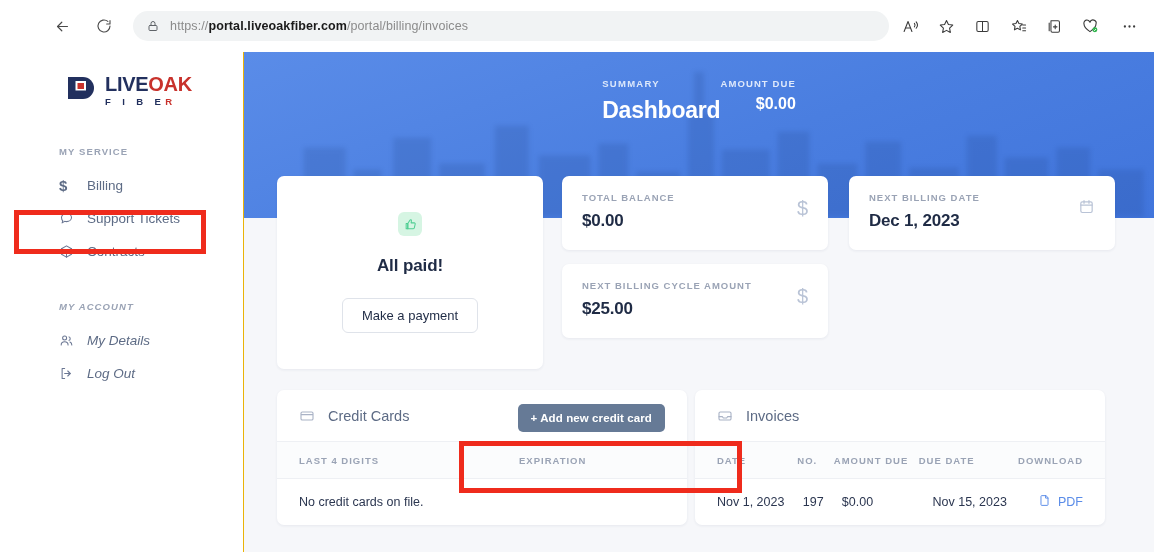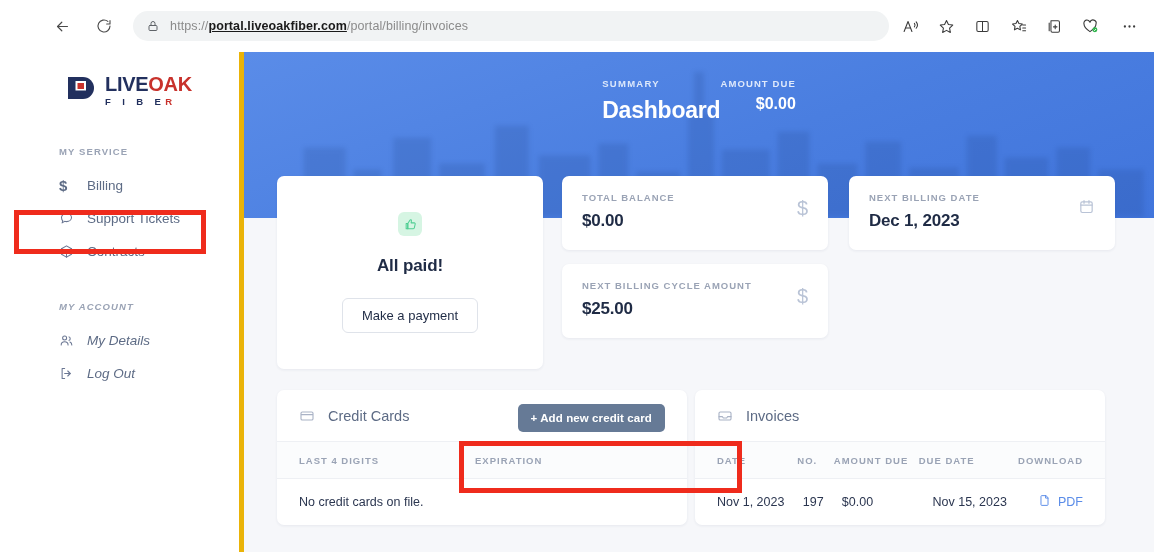--- a/index.html
+++ b/index.html
@@ -31,37 +31,37 @@
     background: #f1f3f4;
     border-radius: 15px;
     display: flex; align-items: center;
     padding: 0 14px;
   }
   .omnibox .lock { margin-right: 11px; display: flex; align-items: center; color: #5f6368; }
   .url-text {
     font-size: 12.5px; color: #8b8b8b; white-space: nowrap;
     letter-spacing: .1px;
   }
-  .url-text b { color: #1a1a1a; font-weight: 700; text-decoration: underline; }
+  .url-text b { color: #1a1a1a; font-weight: 700; }
 
   .tb-right { margin-left: auto; display: flex; align-items: center; padding-right: 10px; }
   .tb-icon {
     width: 30px; height: 30px; margin-left: 6px;
     display: flex; align-items: center; justify-content: center;
     color: #3b3b3b; cursor: pointer; border-radius: 4px;
   }
   .tb-icon.dots { font-size: 17px; letter-spacing: 1px; color: #3b3b3b; margin-left: 9px; }
 
   
   .page { position: absolute; top: 52px; left: 0; width: 1154px; height: 500px; display: flex; }
 
   
   .sidebar {
     width: 244px; height: 500px; background: #ffffff;
-    border-right: 5px solid #eab308;
+    border-right: 1px solid #eab308;
     position: relative; flex: 0 0 244px;
   }
   .logo-wrap { padding: 22px 0 0 66px; display: flex; align-items: center; }
   .logo-mark { position: relative; width: 30px; height: 30px; flex: 0 0 30px; }
   .logo-text { margin-left: 9px; line-height: 1; }
   .logo-line1 { font-size: 20px; font-weight: 800; letter-spacing: -.3px; }
   .logo-line1 .live { color: #22305e; }
   .logo-line1 .oak { color: #c8322c; }
   .logo-line2 {
     font-size: 9.5px; font-weight: 700; letter-spacing: 4.4px; margin-top: 3px; color: #22305e;
@@ -157,21 +157,21 @@
     border-bottom: 1px solid #eef0f4; background: #fbfcfd;
   }
   .th {
     font-size: 9.5px; font-weight: 700; letter-spacing: 1px; color: #9aa3b5; text-transform: uppercase;
   }
   .td-row { display: flex; align-items: center; height: 46px; padding: 0 22px; }
   .td { font-size: 12.5px; color: #2b3650; }
   .pdf-link { color: #5a8ce8; display: flex; align-items: center; gap: 7px; cursor: pointer; font-size: 12.5px; }
 
   
-  .cc-c1 { width: 176px; }
+  .cc-c1 { width: 220px; }
   .cc-c2 { width: auto; }
   
   .inv-c1 { width: 88px; }
   .inv-c2 { width: 40px; }
   .inv-c3 { width: 93px; }
   .inv-c4 { width: 100px; }
   .inv-c5 { width: auto; padding-left: 8px; }
 
   
   .annot {

